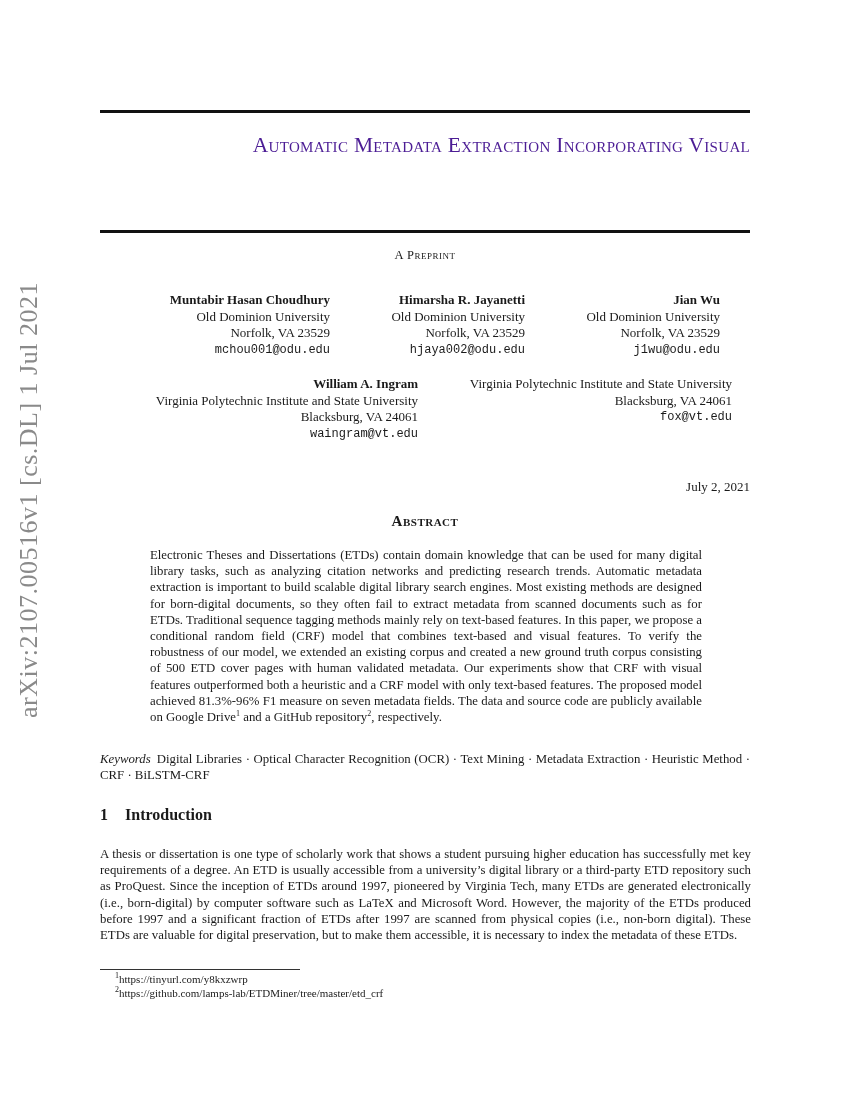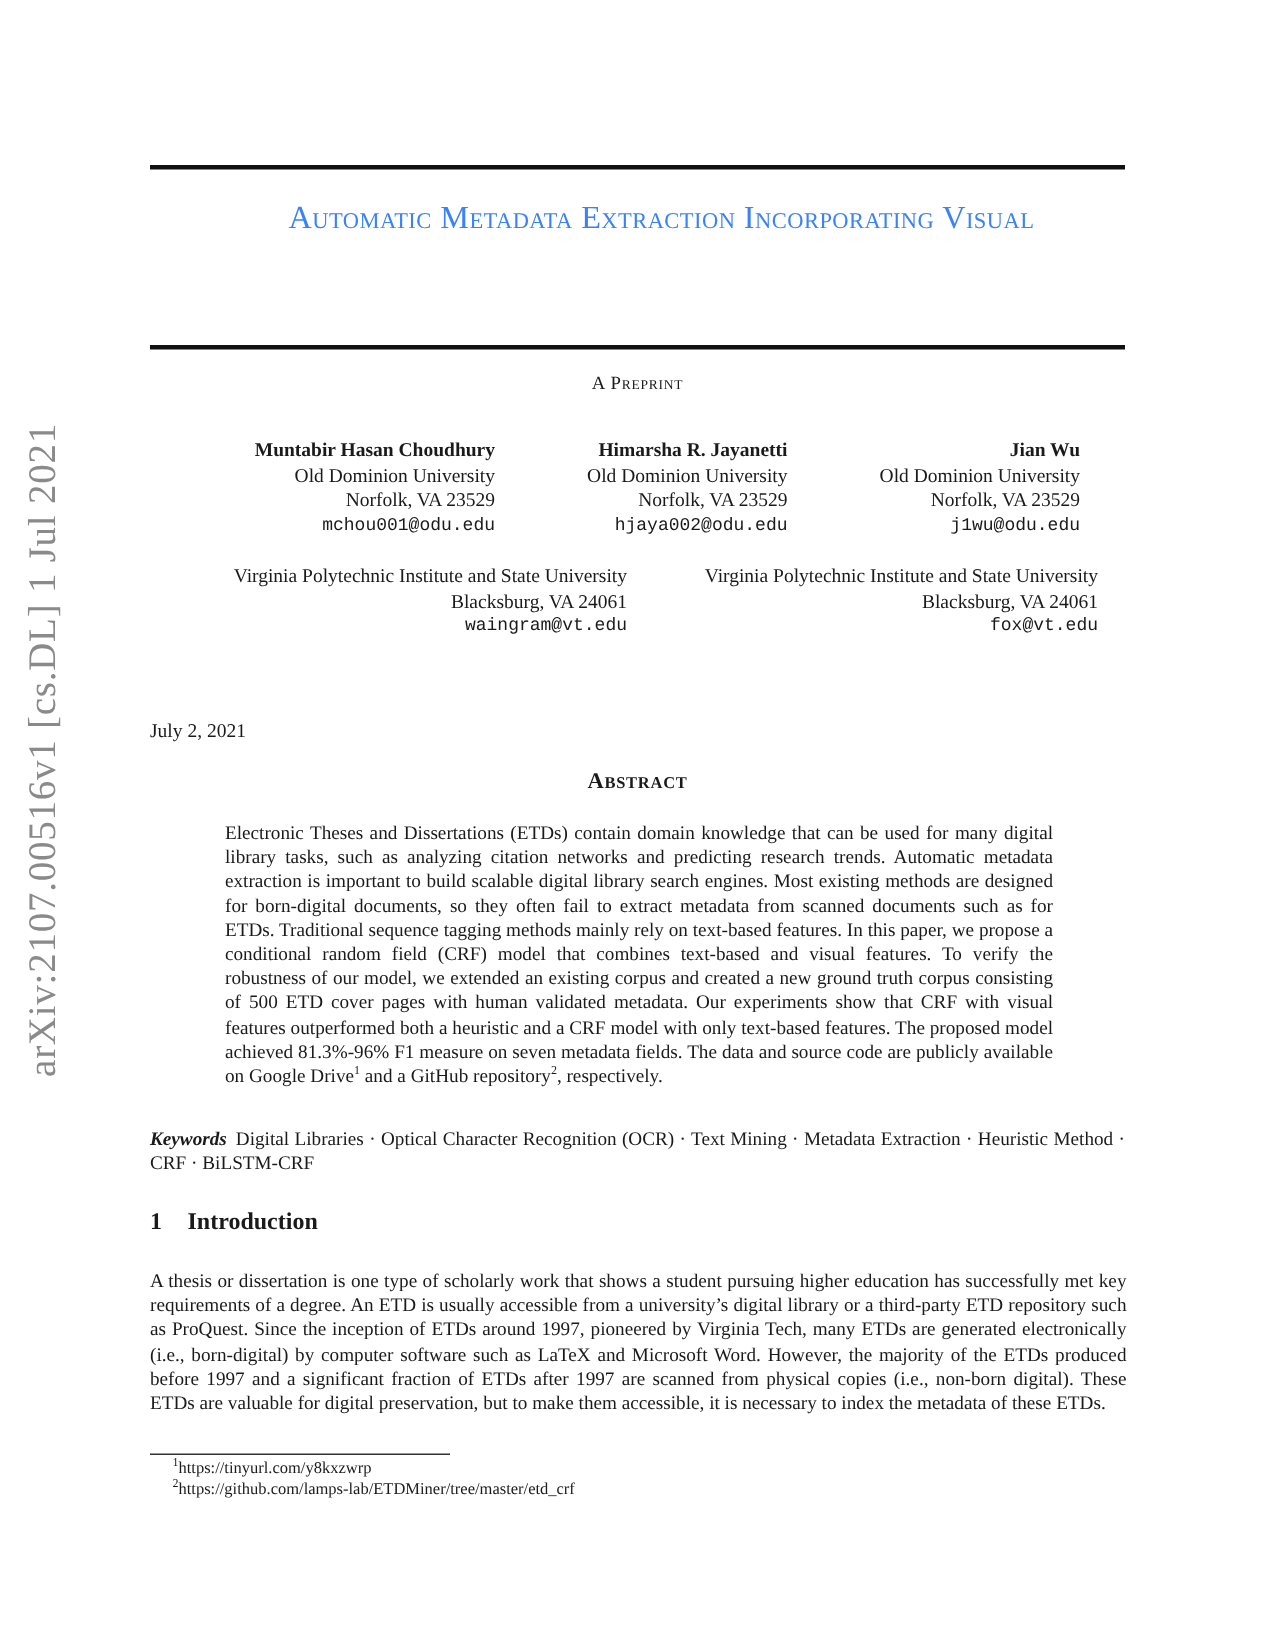--- a/index.html
+++ b/index.html
@@ -15,50 +15,50 @@
   .arxiv-stamp span {
     display: block; white-space: nowrap;
     transform: rotate(-90deg);
     font-size: 26px; color: #8a8a8a; letter-spacing: 0.5px;
     font-family: "Liberation Serif", serif;
   }
   .rule { position: absolute; left: 100px; width: 650px; height: 3px; background: #111; }
   .rule.top { top: 110px; }
   .rule.bottom { top: 230px; }
   .title {
-    position: absolute; left: 116px; width: 650px; top: 131px;
-    text-align: center; font-size: 21.5px; line-height: 28px;
-    font-variant: small-caps; letter-spacing: 0.3px; color: #3b82f6;
+    position: absolute; left: 100px; width: 650px; top: 131px;
+    text-align: right; font-size: 21.5px; line-height: 28px;
+    font-variant: small-caps; letter-spacing: 0.3px; color: #4c1d95;
   }
   .preprint {
     position: absolute; left: 100px; width: 650px; top: 248px;
     text-align: center; font-size: 12.5px; font-variant: small-caps; letter-spacing: 0.5px;
   }
   .author {
     position: absolute; text-align: right; font-size: 13px; line-height: 16.5px;
   }
   .author .name { font-weight: bold; }
   .author .email { font-family: Liberation Mono, monospace; font-size: 12px; }
   .date {
-    position: absolute; left: 100px; width: 650px; top: 479px; text-align: left; font-size: 13px;
+    position: absolute; left: 100px; width: 650px; top: 479px; text-align: right; font-size: 13px;
   }
   .abstract-heading {
     position: absolute; left: 100px; width: 650px; top: 513px; text-align: center;
     font-size: 15px; font-weight: bold; font-variant: small-caps; letter-spacing: 0.5px;
   }
   .abstract-body {
     position: absolute; left: 150px; width: 552px; top: 547px;
     font-size: 12.8px; line-height: 16.2px; text-align: justify;
   }
   .abstract-body sup, .footnotes sup { font-size: 8px; line-height: 0; }
   .keywords {
     position: absolute; left: 100px; width: 650px; top: 751px;
     font-size: 12.8px; line-height: 16px; text-align: justify;
   }
-  .keywords .kw-label { font-weight: bold; font-style: italic; margin-right: 6px; }
+  .keywords .kw-label { font-weight: normal; font-style: italic; margin-right: 6px; }
   .section-heading {
     position: absolute; left: 100px; top: 806px; font-size: 16px; font-weight: bold;
   }
   .section-heading .num { display: inline-block; width: 25px; }
   .intro-body {
     position: absolute; left: 100px; width: 651px; top: 846px;
     font-size: 12.8px; line-height: 16.2px; text-align: justify;
   }
   .fn-rule { position: absolute; left: 100px; top: 969px; width: 200px; height: 1px; background: #333; }
   .footnotes {
@@ -95,20 +95,21 @@
   <div class="email">hjaya002@odu.edu</div>
 </div>
 <div class="author" style="left:550px; width:170px; top:292px;">
   <div class="name">Jian Wu</div>
   <div>Old Dominion University</div>
   <div>Norfolk, VA 23529</div>
   <div class="email">j1wu@odu.edu</div>
 </div>
 
 <div class="author" style="left:118px; width:300px; top:376px;">
+  <div class="name">William A. Ingram</div>
   <div>Virginia Polytechnic Institute and State University</div>
   <div>Blacksburg, VA 24061</div>
   <div class="email">waingram@vt.edu</div>
 </div>
 <div class="author" style="left:432px; width:300px; top:376px;">
   <div>Virginia Polytechnic Institute and State University</div>
   <div>Blacksburg, VA 24061</div>
   <div class="email">fox@vt.edu</div>
 </div>
 

